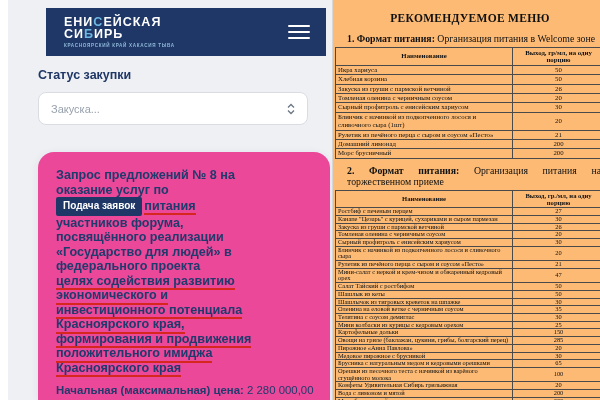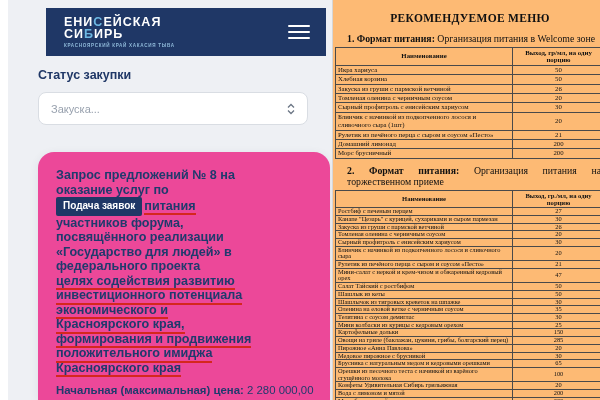--- a/index.html
+++ b/index.html
@@ -85,22 +85,22 @@
     <div class="card">
       <div id="announcement">
           <div class="line"><span>Запрос предложений № 8 на</span></div>
           <div class="line"><span>оказание услуг по</span></div>
           <div class="line"><span class="badge">Подача заявок</span><span class="u">питания</span></div>
           <div class="line"><span>участников форума,</span></div>
           <div class="line"><span>посвящённого реализации</span></div>
           <div class="line"><span>«Государство для людей» в</span></div>
           <div class="line"><span>федерального проекта</span></div>
           <div class="line"><span class="u">целях содействия развитию</span></div>
+          <div class="line"><span class="u">экономического и</span></div>
           <div class="line"><span class="u">инвестиционного потенциала</span></div>
-          <div class="line"><span class="u">экономического и</span></div>
           <div class="line"><span class="u">Красноярского края,</span></div>
           <div class="line"><span class="u">формирования и продвижения</span></div>
           <div class="line"><span class="u">положительного имиджа</span></div>
           <div class="line"><span class="u">Красноярского края</span></div>
         </div>
       <div class="price">
         <b>Начальная (максимальная) цена:</b> <span>2 280 000,00</span>
       </div>
     </div>
   </div>

